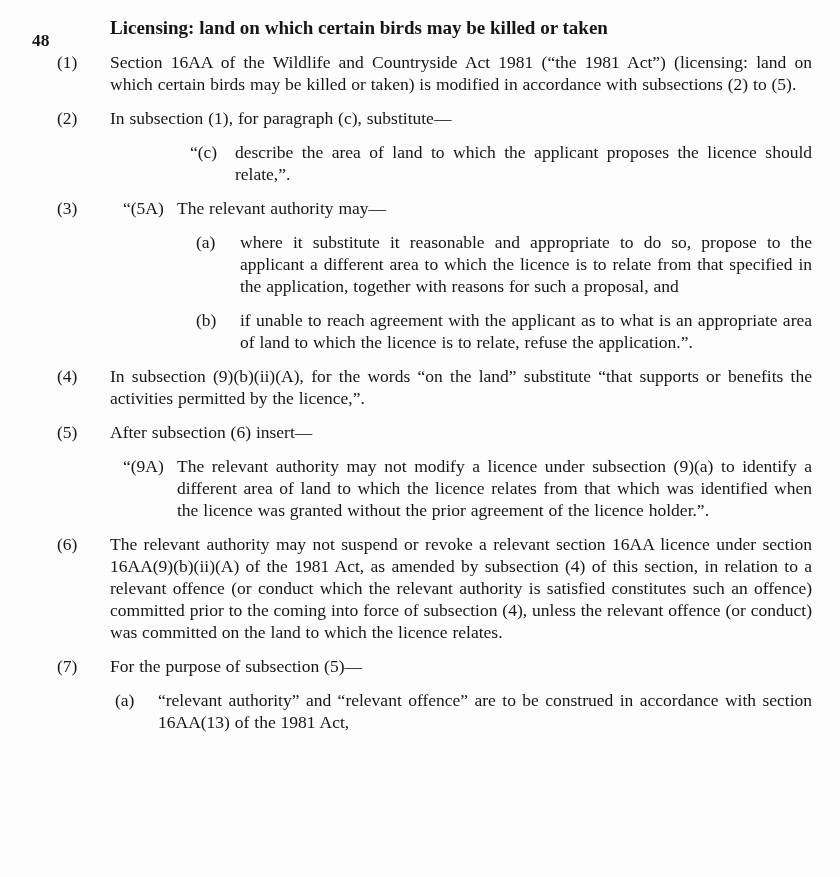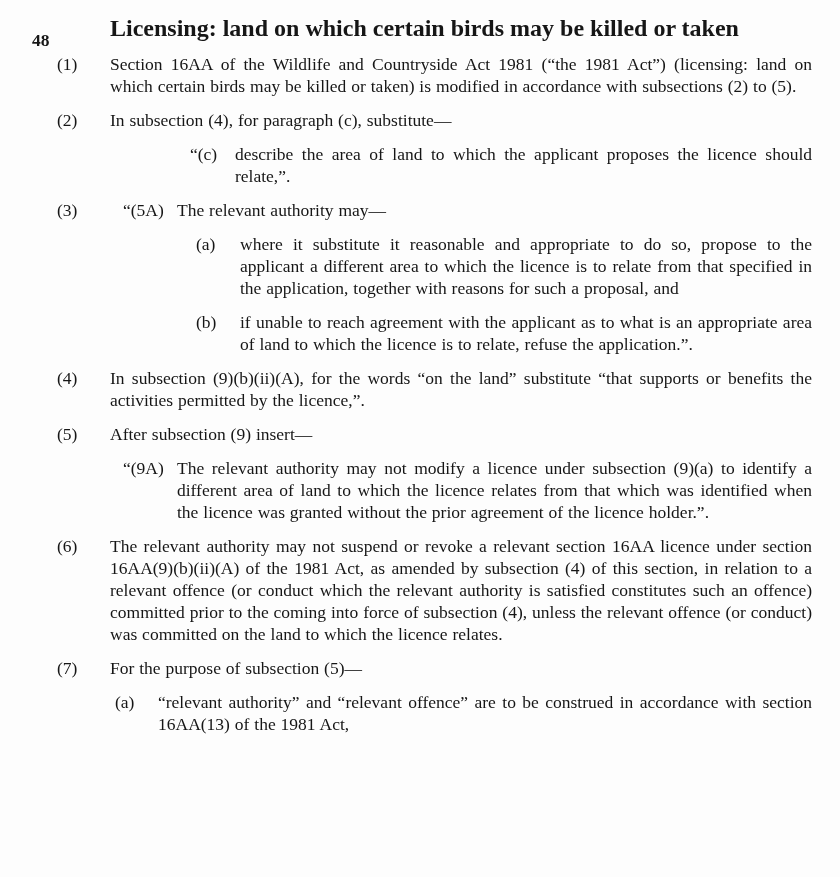--- a/index.html
+++ b/index.html
@@ -17,21 +17,21 @@
     padding-top: 17px;
     overflow: hidden;
   }
   .heading-row {
     position: relative;
     margin-left: 110px;
     margin-right: 28px;
     font-weight: bold;
   }
   .sec-num { position: absolute; left: -78px; top: 12px; font-weight: bold; }
-  .sec-title { display: inline; font-size: 24px; line-height: 22px; font-weight: bold; }
+  .sec-title { display: inline; font-size: 19px; line-height: 22px; font-weight: bold; }
   .block {
     position: relative;
     margin-top: 12px;
     margin-right: 28px;
     text-align: justify;
     word-spacing: 0.03em;
   }
   .block > .marker { position: absolute; top: 0; white-space: nowrap; }
   .subsection { margin-left: 110px; }
   .subsection > .marker { left: -53px; }
@@ -54,21 +54,21 @@
     <h1 class="sec-title">Licensing: land on which certain birds may be killed or taken</h1>
   </header>
 
   <div class="block subsection">
     <span class="marker">(1)</span>
     <span class="body-text">Section 16AA of the Wildlife and Countryside Act 1981 (“the 1981 Act”) (licensing: land on which certain birds may be killed or taken) is modified in accordance with subsections (2) to (5).</span>
   </div>
 
   <div class="block subsection">
     <span class="marker">(2)</span>
-    <span class="body-text">In subsection (4), for paragraph (c), substitute—</span>
+    <span class="body-text">In subsection (1), for paragraph (c), substitute—</span>
   </div>
 
   <div class="block qpara">
     <span class="marker">“(c)</span>
     <span class="body-text">describe the area of land to which the applicant proposes the licence should relate,”.</span>
   </div>
 
   <div class="block subsection">
     <span class="marker">(3)</span>
   </div>
@@ -88,21 +88,21 @@
     <span class="body-text">if unable to reach agreement with the applicant as to what is an appropriate area of land to which the licence is to relate, refuse the application.”.</span>
   </div>
 
   <div class="block subsection">
     <span class="marker">(4)</span>
     <span class="body-text">In subsection (9)(b)(ii)(A), for the words “on the land” substitute “that supports or benefits the activities permitted by the licence,”.</span>
   </div>
 
   <div class="block subsection">
     <span class="marker">(5)</span>
-    <span class="body-text">After subsection (9) insert—</span>
+    <span class="body-text">After subsection (6) insert—</span>
   </div>
 
   <div class="block qsubsec">
     <span class="marker">“(9A)</span>
     <span class="body-text">The relevant authority may not modify a licence under subsection (9)(a) to identify a different area of land to which the licence relates from that which was identified when the licence was granted without the prior agreement of the licence holder.”.</span>
   </div>
 
   <div class="block subsection">
     <span class="marker">(6)</span>
     <span class="body-text">The relevant authority may not suspend or revoke a relevant section 16AA licence under section 16AA(9)(b)(ii)(A) of the 1981 Act, as amended by subsection (4) of this section, in relation to a relevant offence (or conduct which the relevant authority is satisfied constitutes such an offence) committed prior to the coming into force of subsection (4), unless the relevant offence (or conduct) was committed on the land to which the licence relates.</span>

